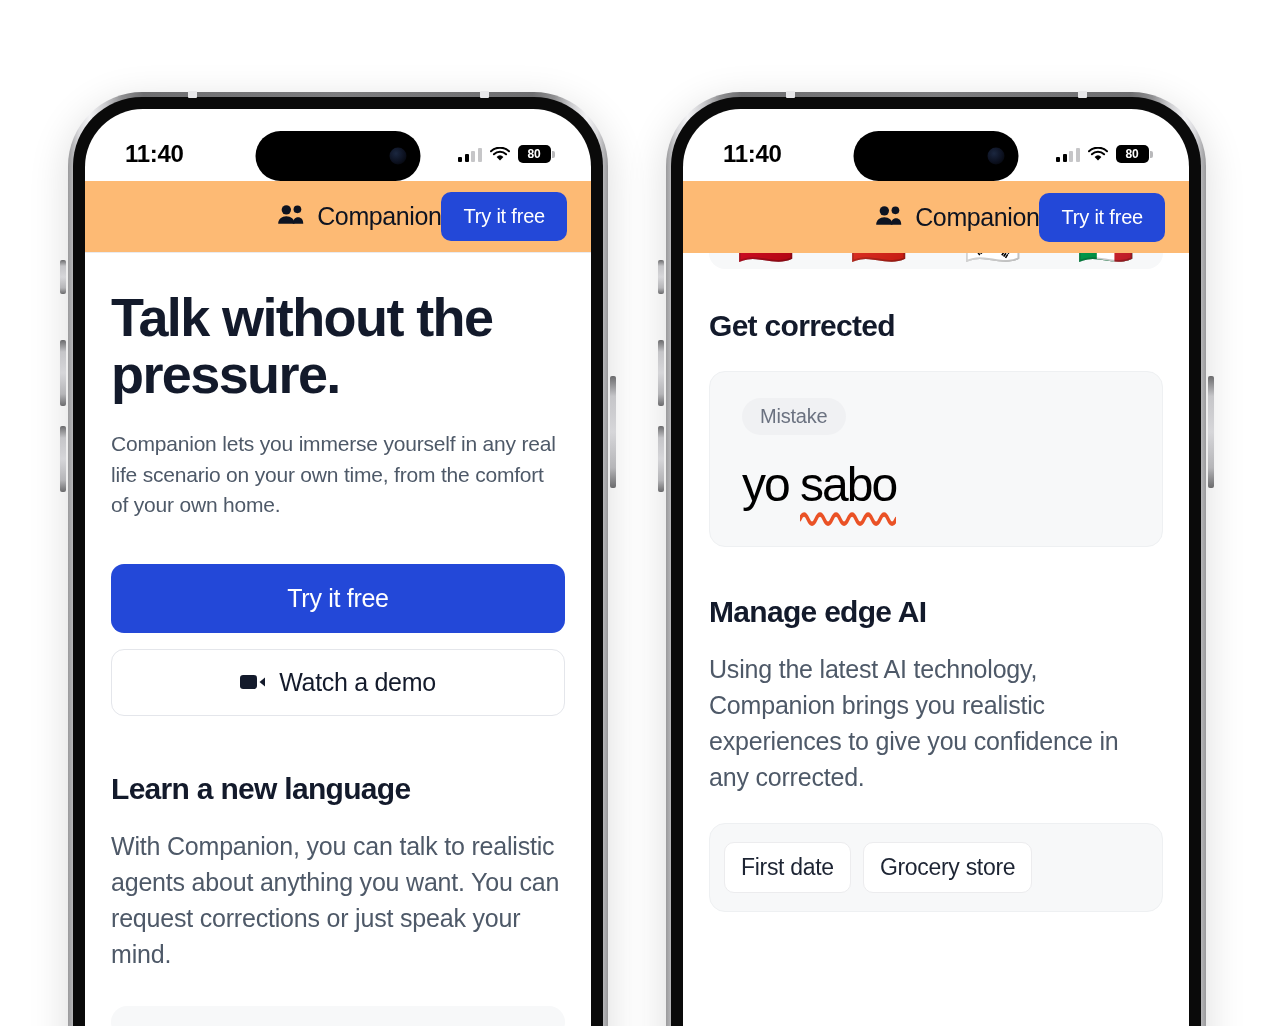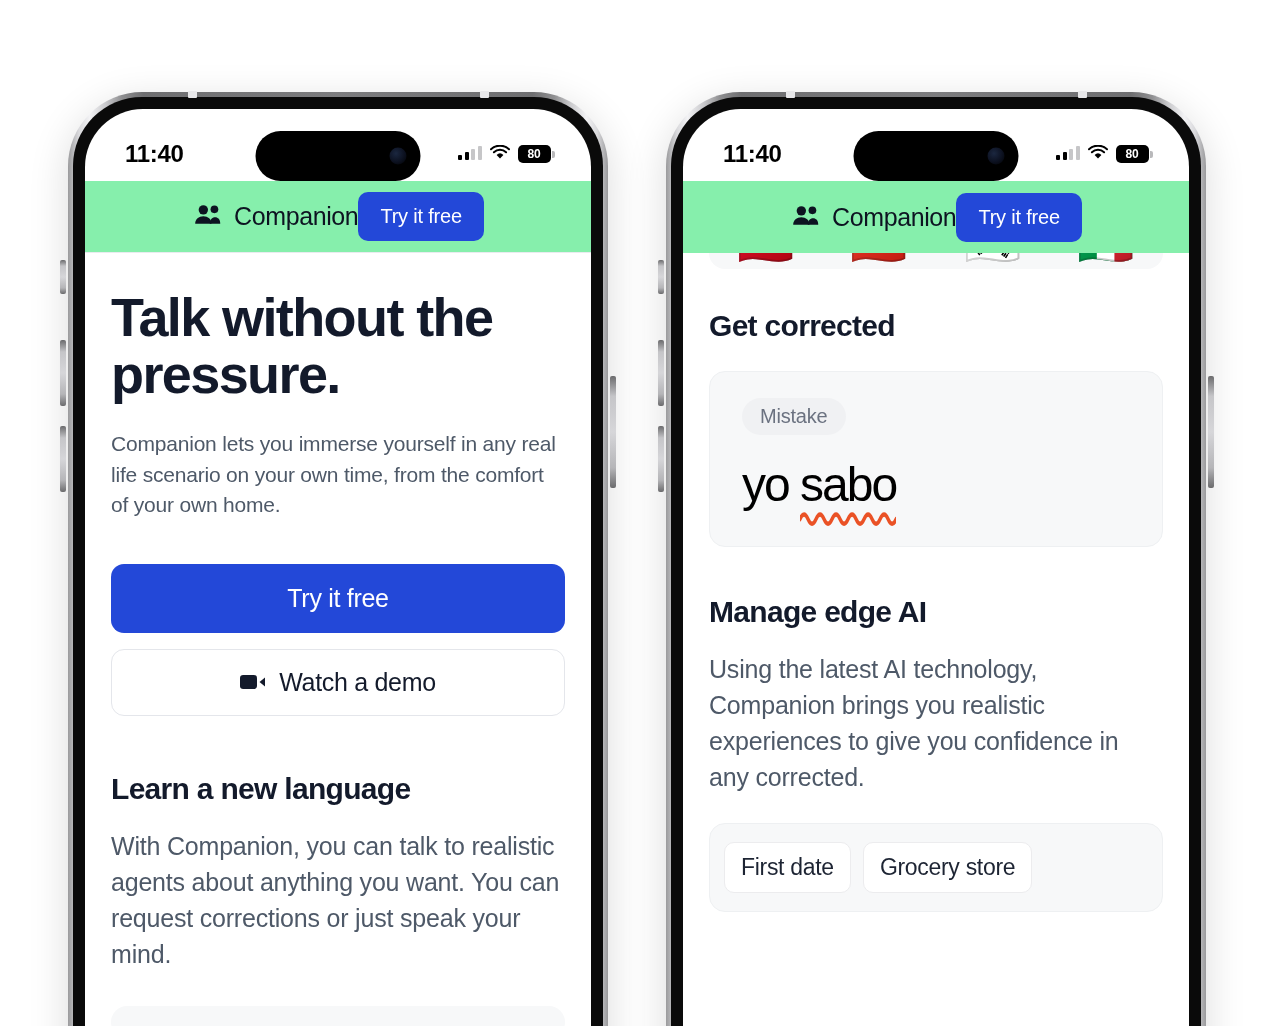--- a/index.html
+++ b/index.html
@@ -111,20 +111,21 @@
     z-index: 10;
   }
   .clock {
     font-size: 24px;
     font-weight: bold;
     letter-spacing: -0.3px;
     color: #000;
   }
   .status-right {
     display: flex;
+    align-items: center;
     gap: 8px;
   }
   .cellular { display: flex; align-items: flex-end; gap: 2.5px; height: 15px; }
   .cellular i { width: 4px; background: #000; border-radius: 1px; display: block; }
   .cellular i:nth-child(1){ height: 5px; }
   .cellular i:nth-child(2){ height: 8px; }
   .cellular i:nth-child(3){ height: 11px; background: #c6c6c8; }
   .cellular i:nth-child(4){ height: 14px; background: #c6c6c8; }
 
   .wifi { position: relative; width: 20px; height: 15px; }
@@ -152,23 +153,23 @@
     border-radius: 0 2px 2px 0;
     margin-left: 1.5px;
   }
 
   
   .appbar {
     position: relative;
     height: 72px;
     display: flex;
     align-items: center;
-    justify-content: center;
+    justify-content: flex-end;
     padding: 0 24px 0 26px;
-    background: #86efac;
+    background: #fdba74;
     z-index: 9;
   }
   .appbar.with-border { border-bottom: 1px solid #e9ebef; }
   .brand {
     display: flex;
     align-items: center;
     gap: 12px;
   }
   .brand-name {
     font-size: 25px;

